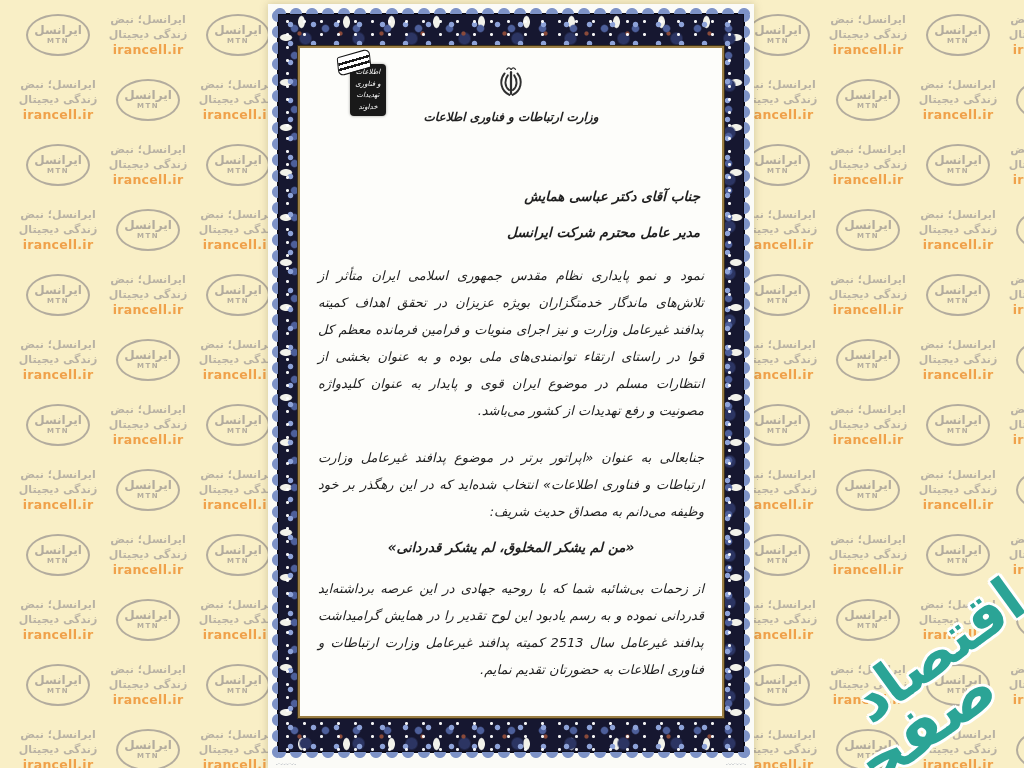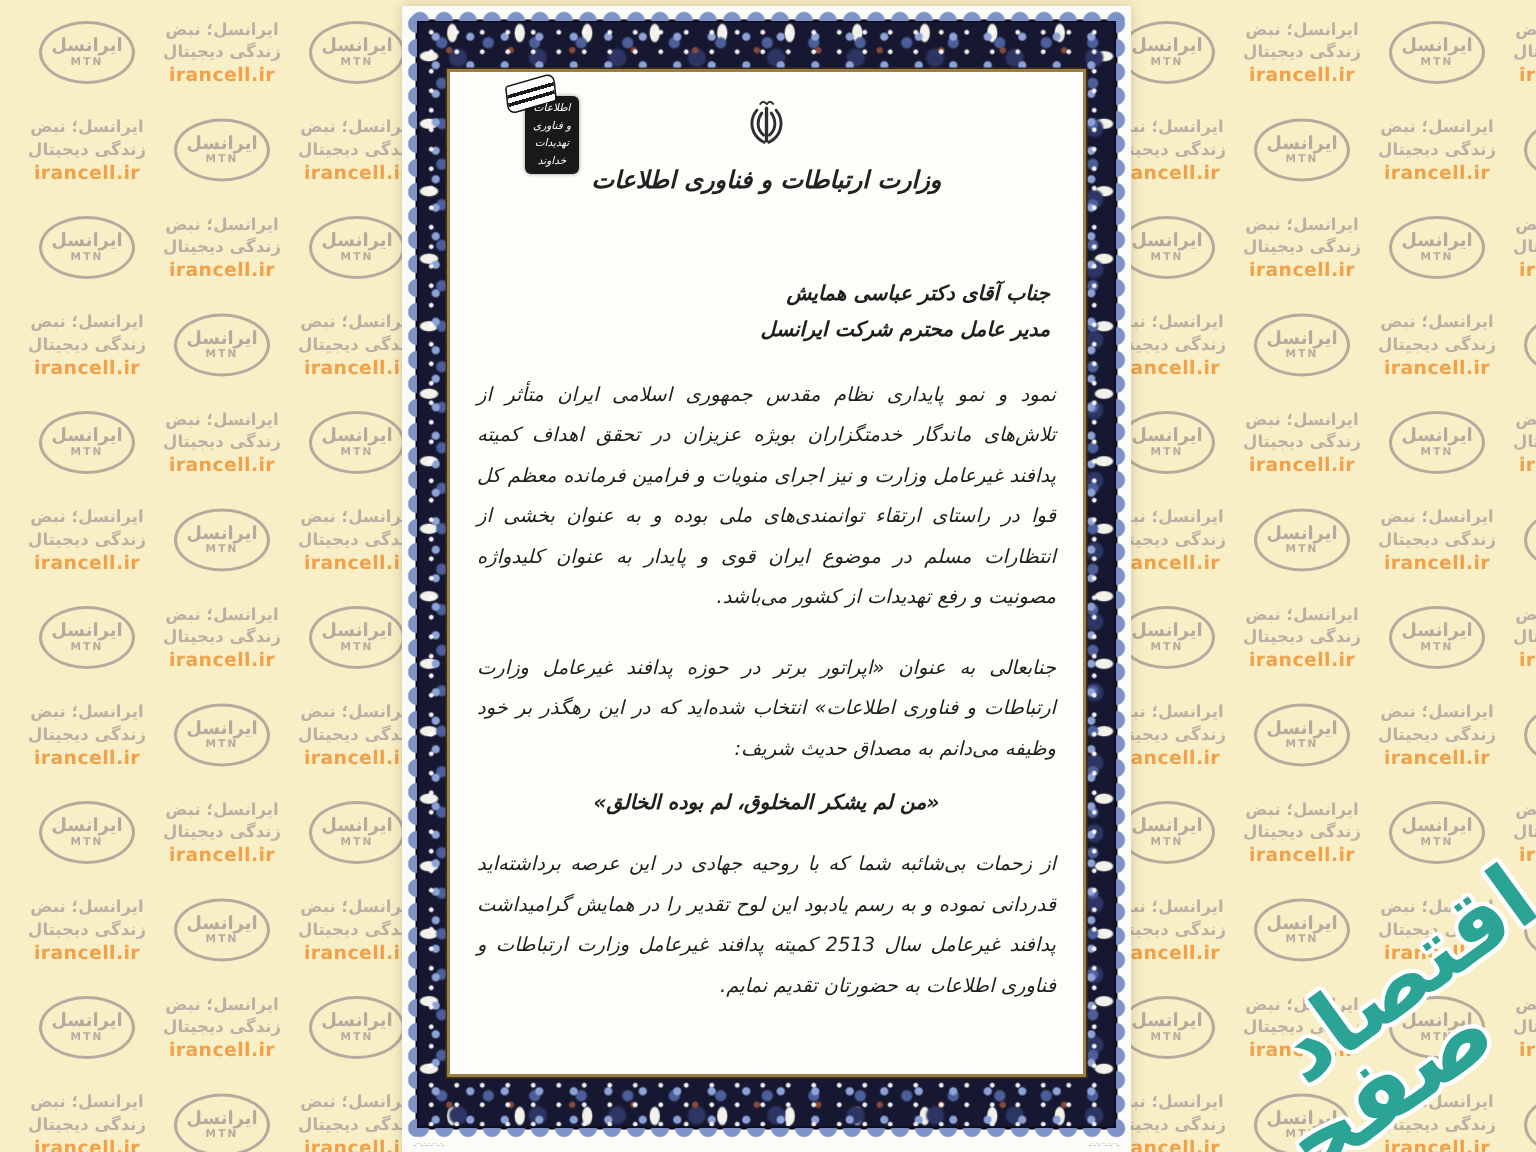--- a/index.html
+++ b/index.html
@@ -47,35 +47,35 @@
   .scallop.right  { top:4px; bottom:10px; right:2px; width:8px; background:radial-gradient(circle at 0px 8px, #7d92c6 0 5.5px, transparent 6.5px); background-size:8px 16px; }
 
   .letter { position:absolute; left:19px; right:19px; top:31px; bottom:33px;
     background:#fdfdfa; border:2px solid #9c7f45; box-shadow:0 0 0 1px #3b2f18;
     padding:10px 16px; direction:rtl; color:#1f1f1f; }
 
   
   .lh { position:relative; text-align:center; height:96px; }
   .emblem { display:inline-block; margin-top:8px; }
   .country-line  { font-size:9.5px;  font-style:italic; color:#333; margin-top:2px; }
-  .ministry-line { font-size:16px; font-style:italic; font-weight:bold; color:#222; margin-top:4px; }
+  .ministry-line { font-size:12px; font-style:italic; font-weight:bold; color:#222; margin-top:4px; }
 
   .min-logo { position:absolute; top:6px; left:34px; width:36px; height:52px; background:#191919;
     border-radius:4px; box-shadow:0 0 3px rgba(0,0,0,.4); }
   .min-flag { position:absolute; top:-11px; left:-13px; width:34px; height:19px;
     transform:rotate(-16deg) skewX(-10deg);
     background:linear-gradient(#ffffff 0 30%, #1a1a1a 30% 44%, #ffffff 44% 62%, #1a1a1a 62% 76%, #ffffff 76%);
     border:1px solid #151515; border-radius:2px 6px 2px 6px; }
   .min-lines { position:absolute; inset:4px 5px; display:flex; flex-direction:column;
     justify-content:space-between; }
   .min-line { color:#fff; font-size:7px; font-style:italic; line-height:9px; text-align:center; white-space:nowrap; overflow:hidden; }
 
   
   .salutation { margin:34px 6px 0 0; font-size:13.5px; font-weight:bold; font-style:italic; line-height:16px; }
-  .salutation .s2 { margin-top:8px; }
+  .salutation .s2 { margin-top:20px; }
   .para { margin:20px 2px 0 2px; font-size:13px; font-style:italic; line-height:27px;
     text-align:justify; text-align-last:right; }
   .para.first { margin-top:22px; }
   .hadith { margin-top:14px; text-align:center; font-size:13.5px; font-weight:bold; font-style:italic; }
 
   .micro { position:absolute; bottom:2px; font-size:5px; color:#9aa0ab; letter-spacing:1px; }
   .micro.l { left:8px; } .micro.r { right:8px; }
 
   
   .press-logo { position:absolute; right:-14px; bottom:-10px; width:220px; height:160px; z-index:3; pointer-events:none; }
@@ -1044,22 +1044,22 @@
             </div>
           </div>
         </div>
 
         <div class="salutation">
           <div class="s1">جناب آقای دکتر عباسی همایش</div>
           <div class="s2">مدیر عامل محترم شرکت ایرانسل</div>
         </div>
 
         <div class="para first">نمود و نمو پایداری نظام مقدس جمهوری اسلامی ایران متأثر از تلاش‌های ماندگار خدمتگزاران بویژه عزیزان در تحقق اهداف کمیته پدافند غیرعامل وزارت و نیز اجرای منویات و فرامین فرمانده معظم کل قوا در راستای ارتقاء توانمندی‌های ملی بوده و به عنوان بخشی از انتظارات مسلم در موضوع ایران قوی و پایدار به عنوان کلیدواژه مصونیت و رفع تهدیدات از کشور می‌باشد.</div>
-        <div class="para">جنابعالی به عنوان «اپراتور برتر در حوزه پدافند غیرعامل وزارت ارتباطات و فناوری اطلاعات» انتخاب شده‌اید که در این رهگذر بر خود وظیفه می‌دانم به مصداق حدیث شریف:</div>
-        <div class="hadith">«من لم یشکر المخلوق، لم بوده الخالق»</div>
+        <div class="para">جنابعالی به عنوان «اپراتور برتر در موضوع پدافند غیرعامل وزارت ارتباطات و فناوری اطلاعات» انتخاب شده‌اید که در این رهگذر بر خود وظیفه می‌دانم به مصداق حدیث شریف:</div>
+        <div class="hadith">«من لم یشکر المخلوق، لم یشکر قدردانی»</div>
         <div class="para">از زحمات بی‌شائبه شما که با روحیه جهادی در این عرصه برداشته‌اید قدردانی نموده و به رسم یادبود این لوح تقدیر را در همایش گرامیداشت پدافند غیرعامل سال 2513 کمیته پدافند غیرعامل وزارت ارتباطات و فناوری اطلاعات به حضورتان تقدیم نمایم.</div>
 
       </div>
     </div>
 
     <div class="micro l">ـ·ـ··ـ·ـ·ـ··ـ</div>
     <div class="micro r">ـ··ـ·ـ··ـ·ـ·ـ</div>
   </div>
 
   <div class="press-logo">

